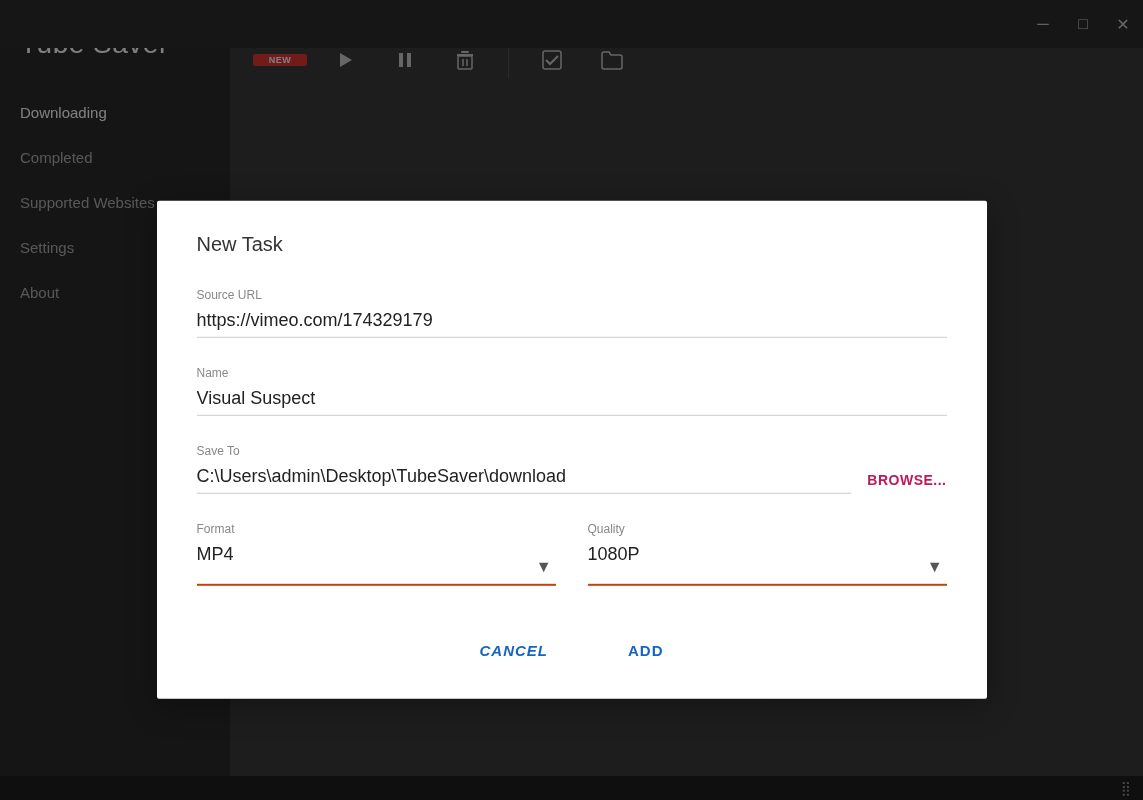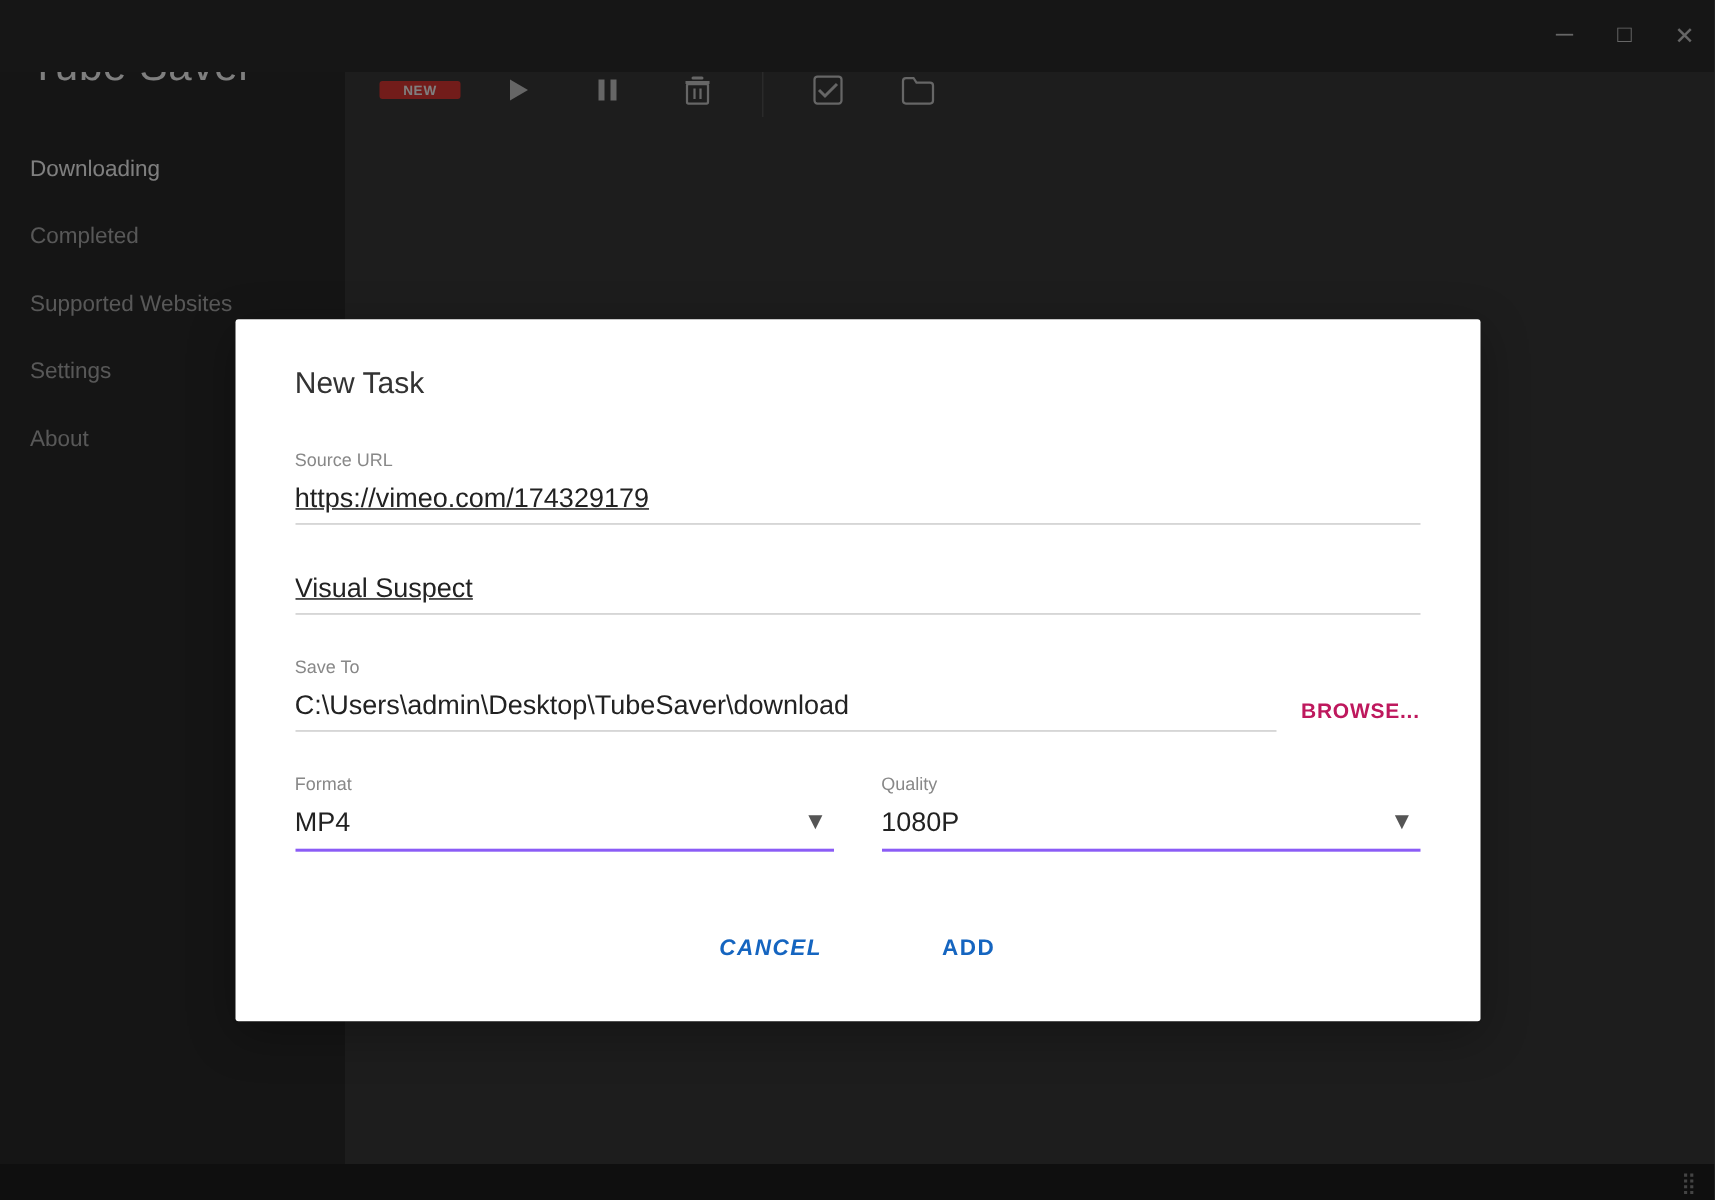--- a/index.html
+++ b/index.html
@@ -162,21 +162,20 @@
     }
     .form-input {
       width: 100%;
       border: none;
       border-bottom: 1px solid #ccc;
       outline: none;
       font-size: 18px;
       color: #222;
       padding: 4px 0 6px 0;
       background: transparent;
-      text-decoration: underline;
     }
     .save-to-row {
       display: flex;
       align-items: flex-end;
       gap: 16px;
     }
     .save-to-input {
       flex: 1;
       border: none;
       border-bottom: 1px solid #ccc;
@@ -207,25 +206,25 @@
     }
     .select-label {
       display: block;
       font-size: 12px;
       color: #888;
       margin-bottom: 4px;
     }
     .form-select {
       width: 100%;
       border: none;
-      border-bottom: 2px solid #8b5cf6;
+      border-bottom: 2px solid #c2410c;
       outline: none;
       font-size: 18px;
       color: #222;
-      padding: 4px 0 8px 0;
+      padding: 4px 0 20px 0;
       background: transparent;
       appearance: none;
       cursor: pointer;
     }
     .select-wrapper {
       position: relative;
     }
     .select-arrow {
       position: absolute;
       right: 4px;
@@ -363,20 +362,21 @@
 
 <div class="modal">
   <div class="modal-title">New Task</div>
 
   <div class="form-group">
     <label class="form-label">Source URL</label>
     <input type="text" class="form-input" value="https://vimeo.com/174329179" style="">
   </div>
 
   <div class="form-group">
+    <label class="form-label">Name</label>
     <input type="text" class="form-input" value="Visual Suspect" style="">
   </div>
 
   <div class="form-group">
     <label class="form-label">Save To</label>
     <div class="save-to-row">
       <input type="text" class="save-to-input" value="C:\Users\admin\Desktop\TubeSaver\download" style="">
       <button class="browse-btn">BROWSE...</button>
     </div>
   </div>

